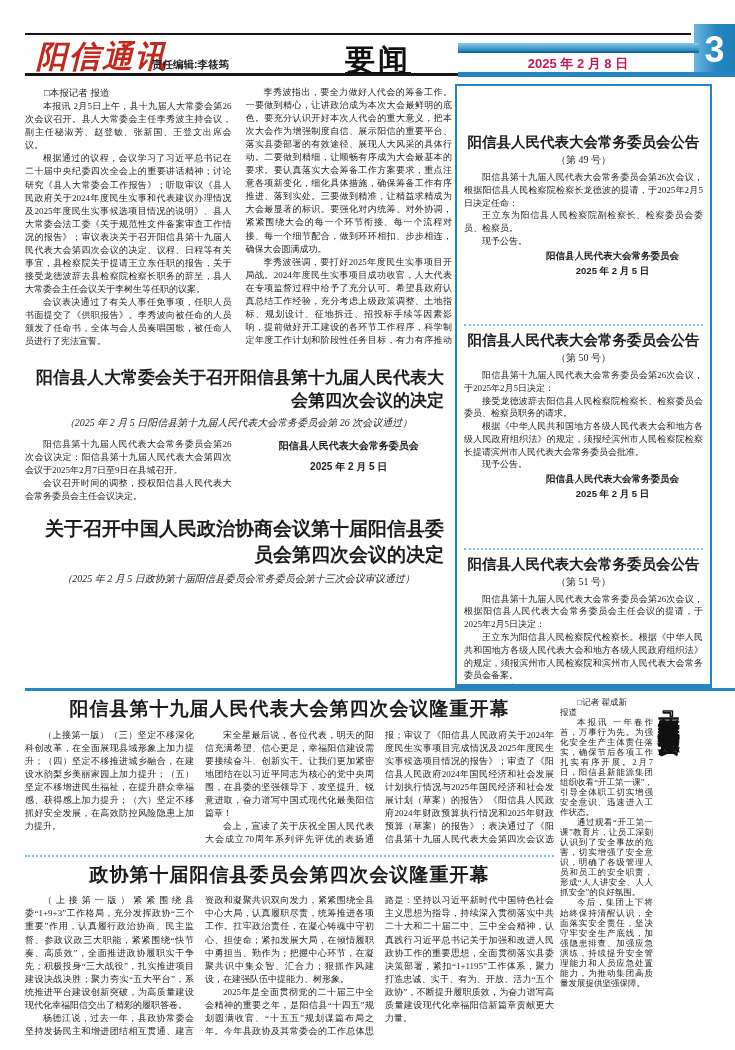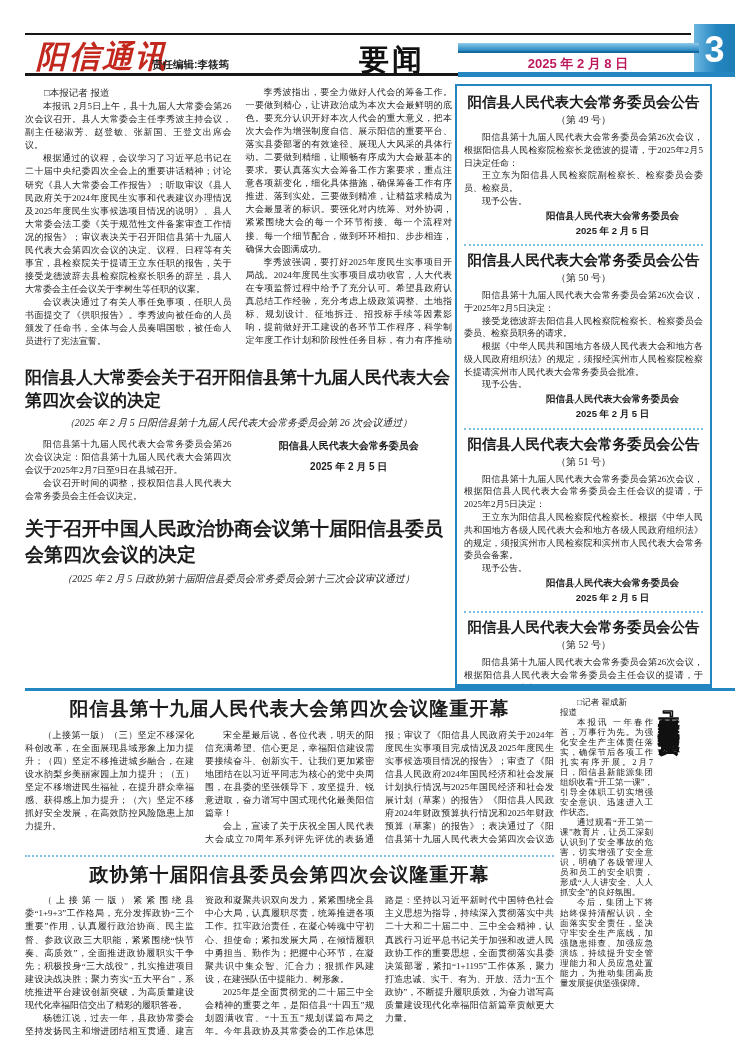--- a/index.html
+++ b/index.html
@@ -12,51 +12,51 @@
   #page { position:absolute; inset:0; }
 
   
   .hdr-topline { position:absolute; left:25px; top:33px; width:666px; height:2px; background:#161616; }
   .pagenum-box { position:absolute; left:694px; top:24px; width:41px; height:51px;
     background:linear-gradient(90deg,#6db6e0 0%,#2386c0 55%,#1f7db5 100%);
     color:#fff; font:bold 36px/51px "Liberation Sans",sans-serif; text-align:center; }
   .masthead { position:absolute; left:36px; top:36px; font-size:31px; font-weight:bold;
     font-style:italic; color:#c2281e; letter-spacing:2px; font-family:"DejaVu Serif",serif; }
   .editor { position:absolute; left:152px; top:58px; font:bold 10.5px "Liberation Sans",sans-serif; color:#222; }
-  .section-title { position:absolute; left:302px; top:40px; width:180px; text-align:center;
-    font:900 30px "Liberation Sans",sans-serif; letter-spacing:3px; color:#111; }
+  .section-title { position:absolute; left:288px; top:40px; width:180px; text-align:center;
+    font:900 30px "Liberation Sans",sans-serif; letter-spacing:3px; color:#111;text-decoration:underline; }
   .yaowen-bar { position:absolute; left:458px; top:43px; width:241px; height:10px;
     background:linear-gradient(180deg,#8fc9ea,#2386c0); border-bottom:2px solid #16699c; }
   .yaowen-bar span { display:block; color:#fff; font:bold italic 8px/9px "Liberation Sans",sans-serif; padding-left:7px;margin-top:32px; }
   .hdr-date { position:absolute; left:458px; top:55px; width:240px; text-align:center;
     font:bold 13px "Liberation Sans",sans-serif; color:#be185d; }
   .hdr-blackline { position:absolute; left:25px; top:73px; width:433px; height:3px; background:#161616; }
   .hdr-blueline { position:absolute; left:458px; top:72px; width:277px; height:5px; background:#2386c0; }
 
   
   p.t { margin:0; text-indent:2em; text-align:justify; font-size:9px; line-height:1.45; }
   p.t-noind { margin:0; text-indent:0; text-align:justify; font-size:9px; line-height:1.45; }
   .byline { margin:0; text-indent:2em; font-size:9.5px; line-height:1.5; font-family:"Liberation Sans",sans-serif; }
 
   
   .main-left { position:absolute; left:25px; top:86px; width:427px; height:600px; overflow:hidden; }
   .a1-headline { text-align:center; font-size:29px; font-weight:bold; letter-spacing:1px;
     margin:10px 0 14px; font-family:"Liberation Serif",serif; }
   .a1-body { column-count:2; column-gap:14px; column-fill:auto; height:268px; overflow:hidden; }
-  .dec-headline { text-align:left; font-size:17px; font-weight:bold; margin:12px 0 4px; }
+  .dec-headline { text-align:right; font-size:17px; font-weight:bold; margin:12px 8px 4px; }
   .dec-headline.big { font-size:19px; }
   .dec-sub { text-align:center; font-size:10px; font-style:italic; margin:2px 0 8px; }
   .dec-body { column-count:2; column-gap:14px; column-fill:auto; overflow:hidden; }
   .dec-body.a2 { height:66px; }
   .sig { text-align:center; font:bold 10px/1.5 "Liberation Sans",sans-serif; margin-top:6px; }
 
   
   .ann-box { position:absolute; left:455px; top:84px; width:257px; height:604px;
     border:2px solid #2386c0; border-bottom-width:4px; padding:2px 7px; overflow:hidden; background:#fff; }
-  .ann { padding:5px 0 6px; }
+  .ann { padding:5px 0 6px;margin-top:40px; }
   .ann + .ann { border-top:2px dotted #7cc0e6; }
   .ann-title { text-align:center; font-size:14.5px; font-weight:bold; margin:0 0 1px; }
   .ann-no { text-align:center; font-size:10px; margin:0 0 4px; }
   .ann p.t { font-size:9px; line-height:1.42; }
   .ann-sig { text-align:center; font:bold 9.5px/1.5 "Liberation Sans",sans-serif; padding-left:58px; margin-top:1px; }
 
   .mid-blueline { position:absolute; left:25px; top:688px; width:710px; height:3px; background:#2386c0; }
 
   
   .bottom-left { position:absolute; left:25px; top:695px; width:529px; height:352px; overflow:hidden; }

